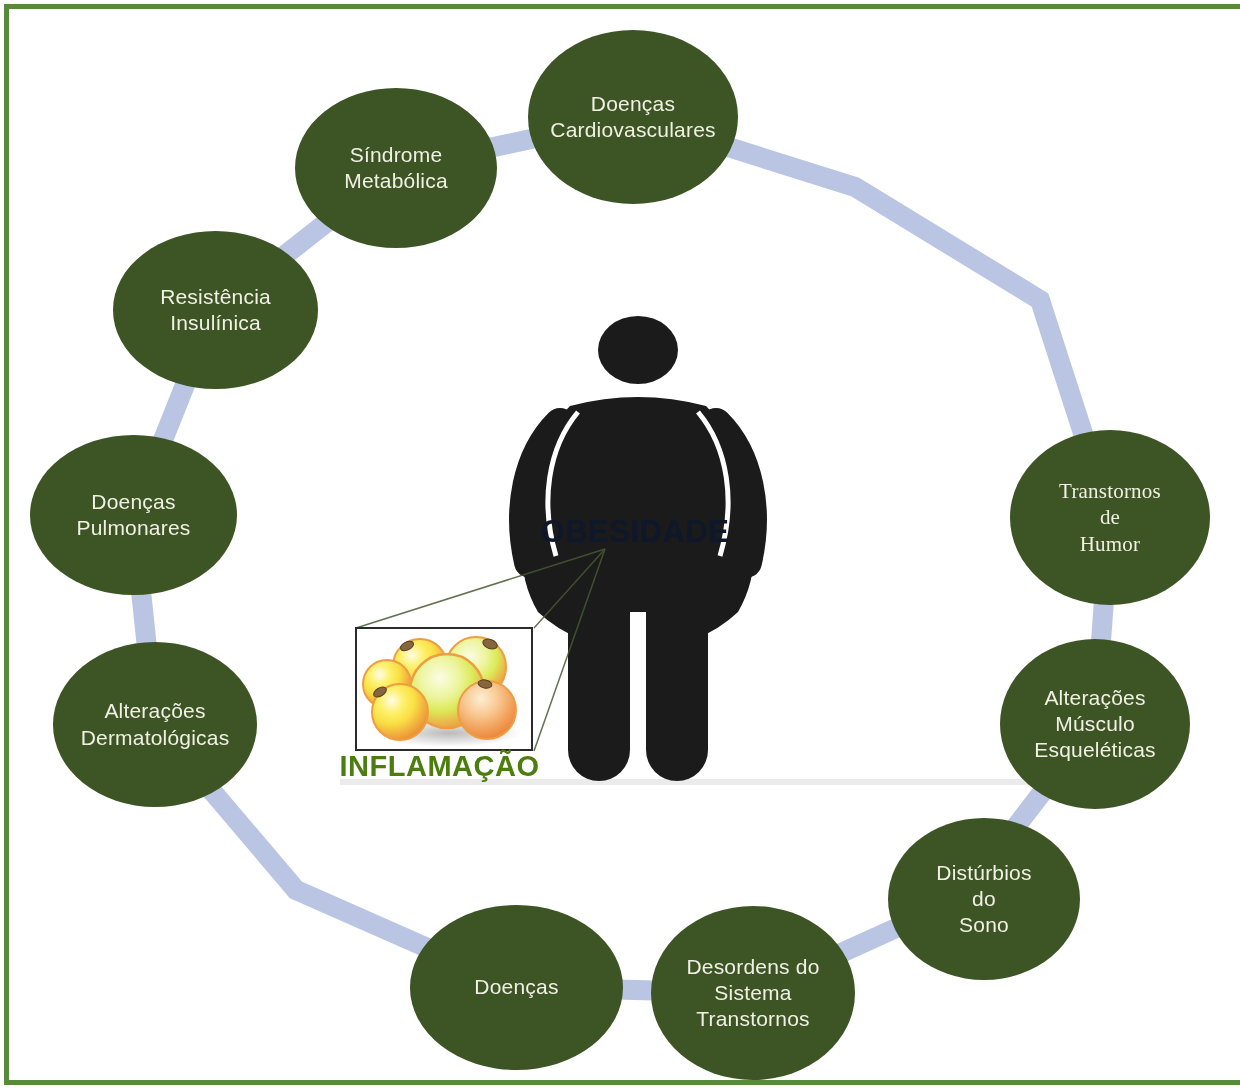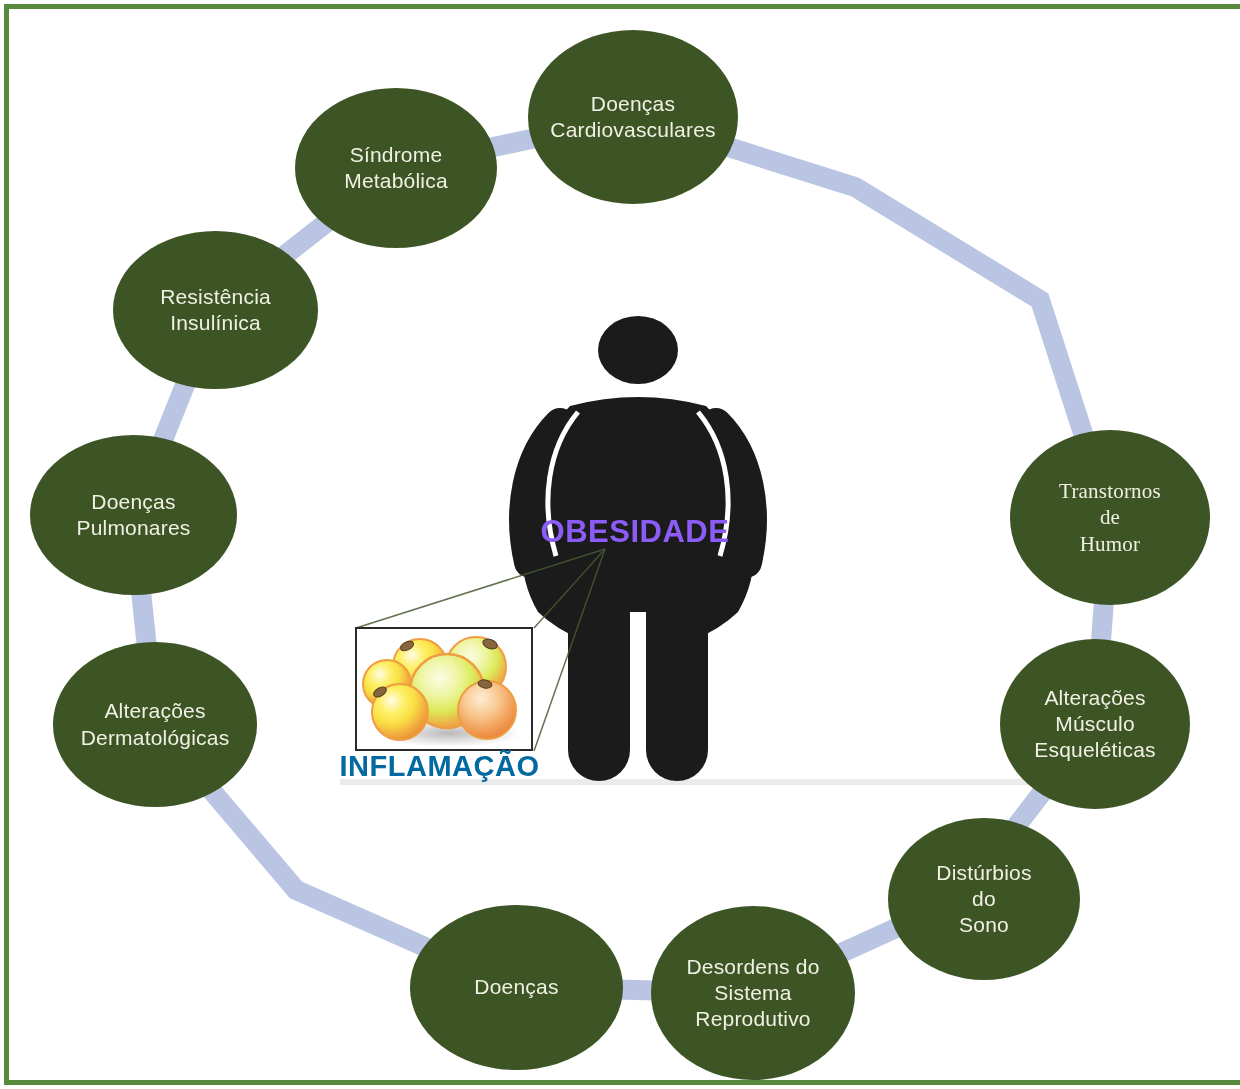--- a/index.html
+++ b/index.html
@@ -40,21 +40,21 @@
     line-height: 1.25;
     white-space: pre-line;
     letter-spacing: 0.2px;
   }
   .center-label {
     position: absolute;
     left: 510px; top: 514px;
     width: 250px;
     z-index: 3;
     text-align: center;
-    color: #8b5cf6;
+    color: #0f172a;
     font-size: 31px;
     font-weight: bold;
     letter-spacing: 0.5px;
     white-space: nowrap;
   }
   .callout-box {
     position: absolute;
     left: 355px; top: 627px;
     width: 178px; height: 124px;
     background: #ffffff;
@@ -62,21 +62,21 @@
     z-index: 2;
     box-sizing: border-box;
   }
   .callout-box svg { display: block; }
   .callout-label {
     position: absolute;
     left: 322px; top: 750px;
     width: 235px;
     z-index: 3;
     text-align: center;
-    color: #0369a1;
+    color: #4d7c0f;
     font-size: 29px;
     font-weight: bold;
     letter-spacing: 0.5px;
     white-space: nowrap;
   }
 </style>
 </head>
 <body>
 
 <div class="frame">
@@ -127,21 +127,21 @@
 de
 Humor</div>
   <div class="node" style="left:1000px;top:639px; width:190px; height:170px;">Alterações
 Músculo
 Esqueléticas</div>
   <div class="node" style="left:888px; top:818px; width:192px; height:162px;">Distúrbios
 do
 Sono</div>
   <div class="node" style="left:651px; top:906px; width:204px; height:174px;">Desordens do
 Sistema
-Reprodutivo</div>
+Transtornos</div>
   <div class="node" style="left:410px; top:905px; width:213px; height:165px;">Doenças</div>
   <div class="node" style="left:53px;  top:642px; width:204px; height:165px;">Alterações
 Dermatológicas</div>
   <div class="node" style="left:30px;  top:435px; width:207px; height:160px;">Doenças
 Pulmonares</div>
   <div class="node" style="left:113px; top:231px; width:205px; height:158px;">Resistência
 Insulínica</div>
   <div class="node" style="left:295px; top:88px;  width:202px; height:160px;">Síndrome
 Metabólica</div>
 

